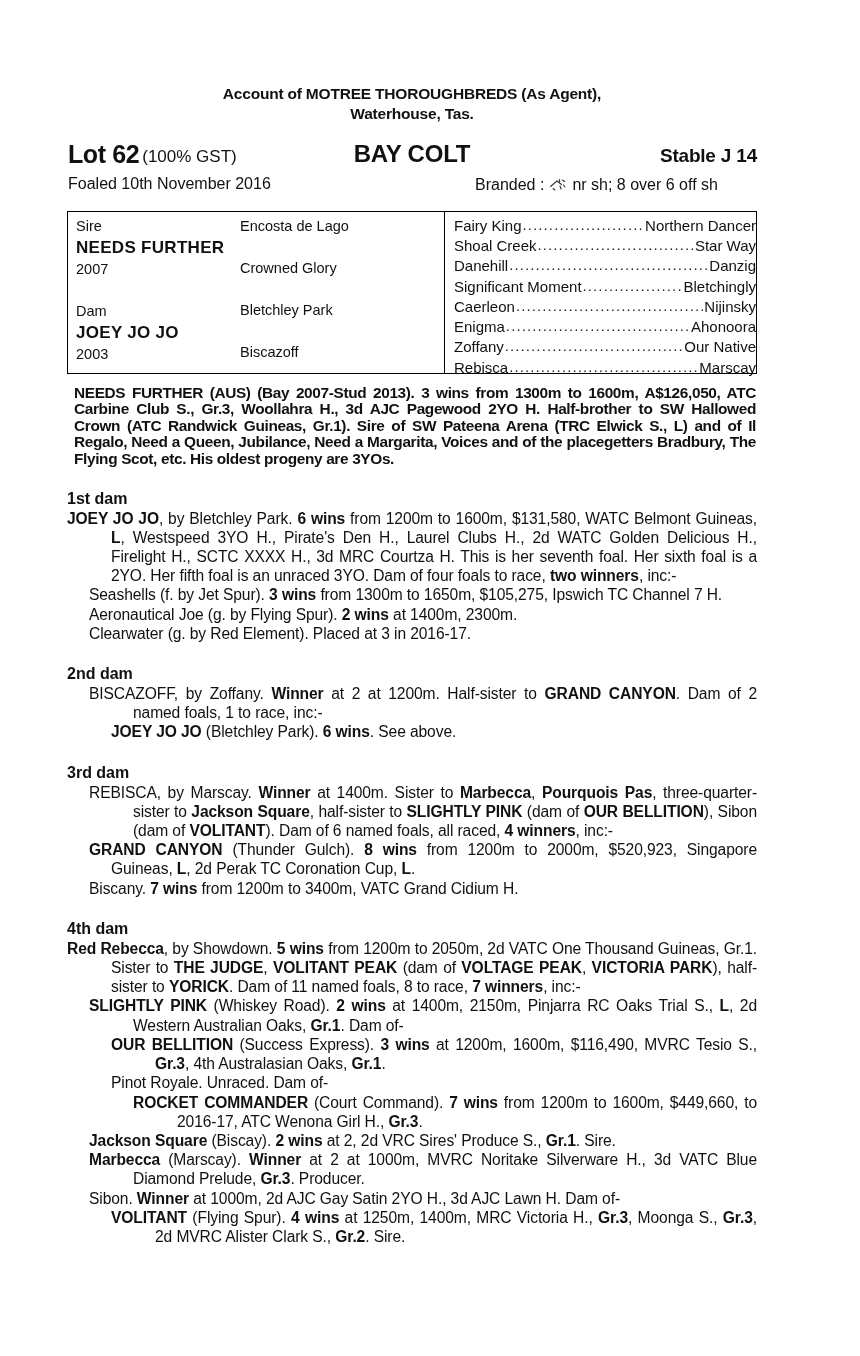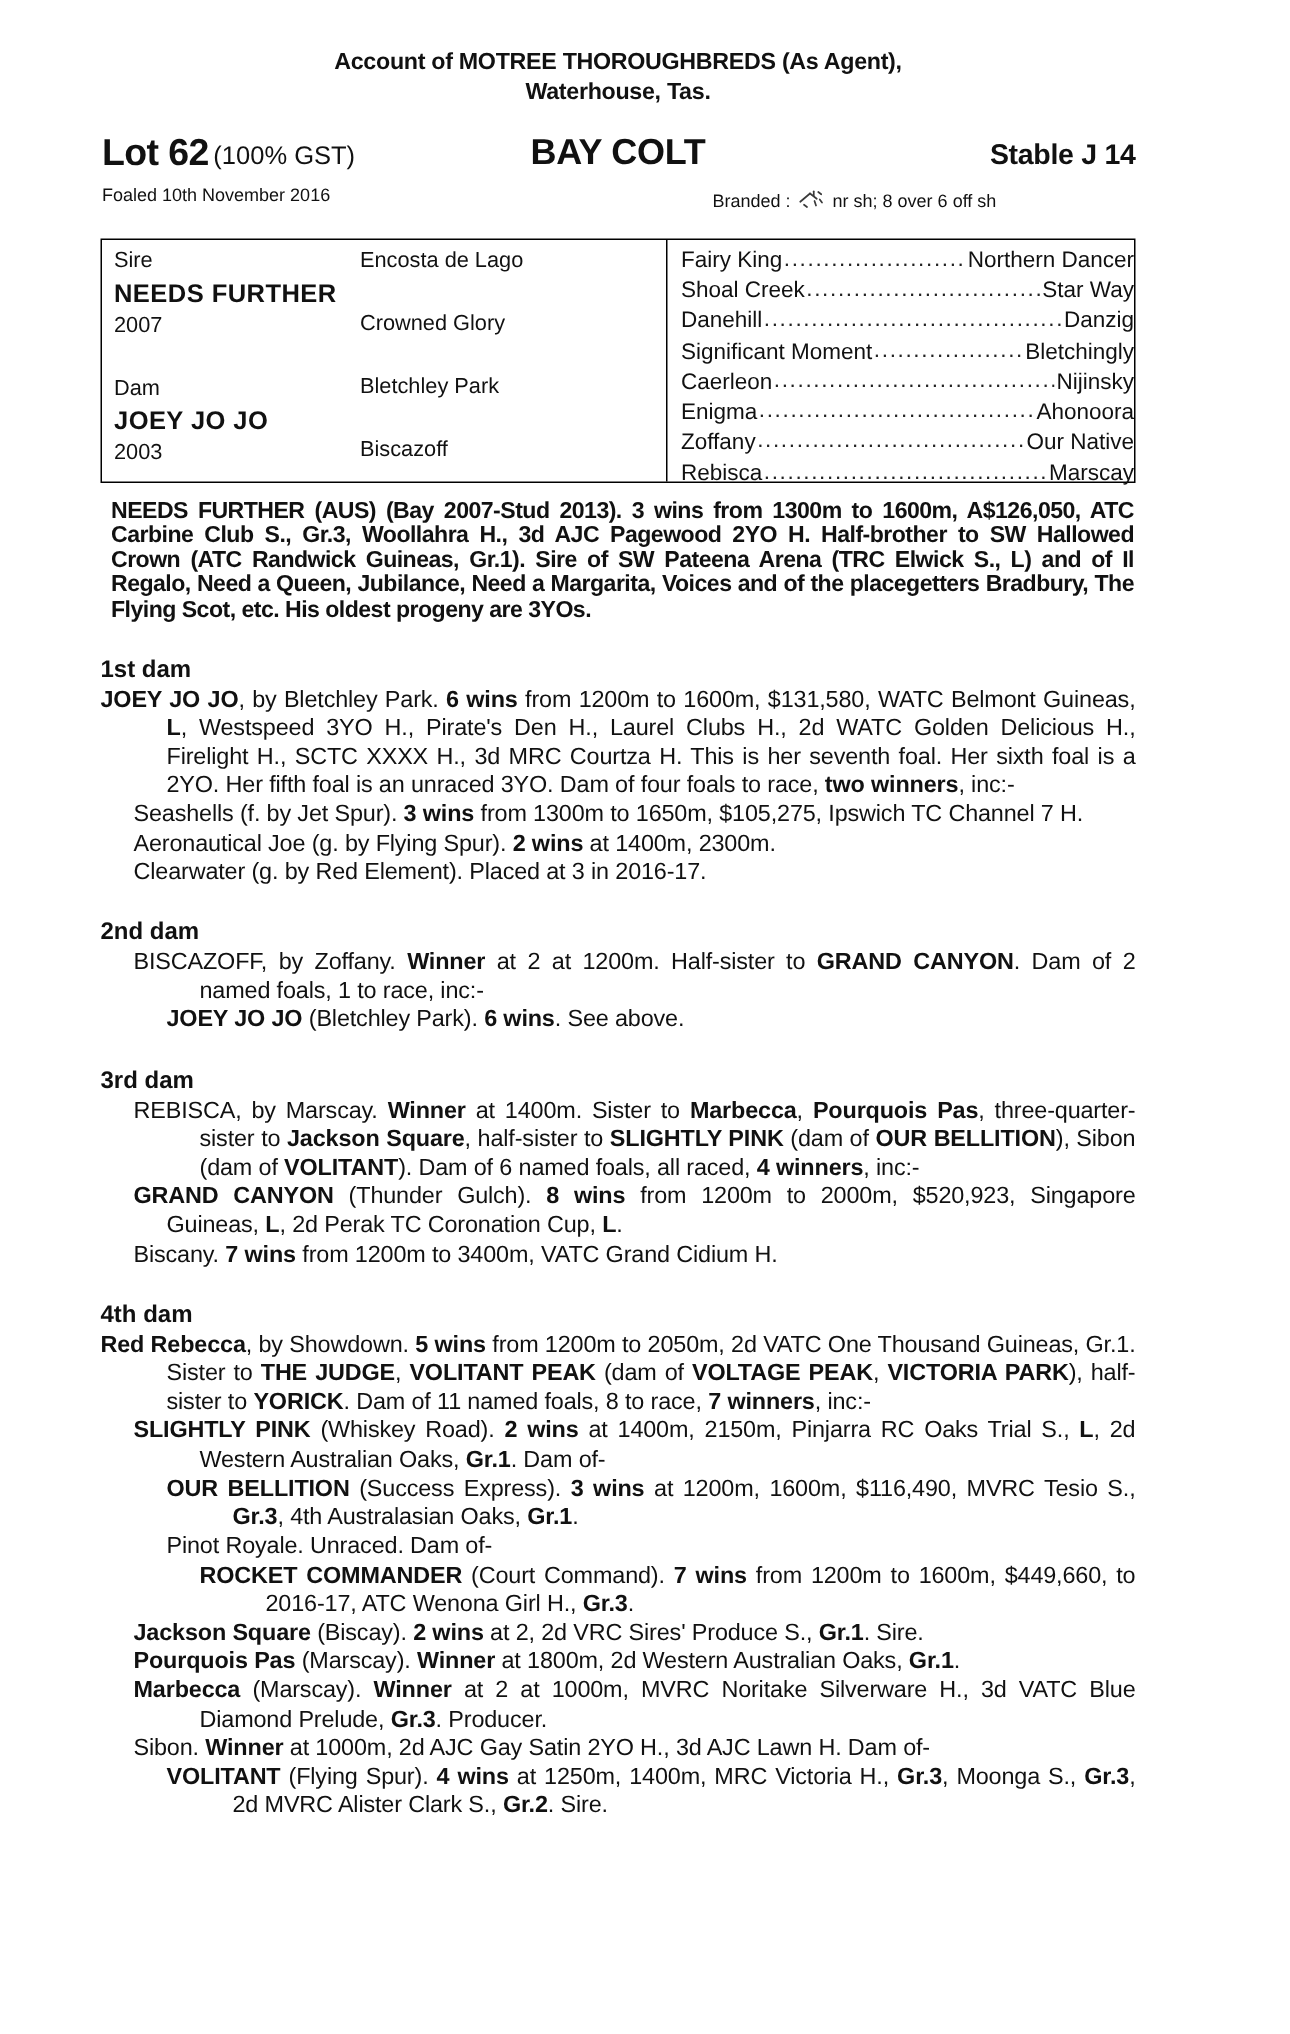--- a/index.html
+++ b/index.html
@@ -23,21 +23,21 @@
     height: 1356px;
   }
 
   
   .account {
     text-align: center;
     font-weight: bold;
     font-size: 15.5px;
     letter-spacing: -0.2px;
     line-height: 1.28;
-    padding-top: 32px;
+    padding-top: 84px;
   }
   .titlerow {
     position: relative;
     height: 34px;
     margin-top: 11px;
   }
   .lot {
     position: absolute;
     left: 1px;
     bottom: 0;
@@ -66,21 +66,21 @@
     right: 0;
     bottom: 2px;
     font-size: 19px;
     font-weight: bold;
     letter-spacing: -0.2px;
   }
   .subrow {
     position: relative;
     height: 24px;
     margin-top: 6px;
-    font-size: 12px;
+    font-size: 16px;
   }
   .foaled { position: absolute; left: 1px; top: 0; }
   .branded {
     position: absolute;
     left: 408px;
     top: 0;
     display: flex;
     align-items: baseline;
   }
   .brandmark {
@@ -316,20 +316,19 @@
 
   <div class="sect">
     <div class="sect-head">4th dam</div>
     <p class="e h1"><b>Red Rebecca</b>, by Showdown. <b>5 wins</b> from 1200m to 2050m, 2d VATC One Thousand Guineas, Gr.1. Sister to <b>THE JUDGE</b>, <b>VOLITANT PEAK</b> (dam of <b>VOLTAGE PEAK</b>, <b>VICTORIA PARK</b>), half-sister to <b>YORICK</b>. Dam of 11 named foals, 8 to race, <b>7 winners</b>, inc:-</p>
     <div>
         <p class="e h3"><b>SLIGHTLY PINK</b> (Whiskey Road). <b>2 wins</b> at 1400m, 2150m, Pinjarra RC Oaks Trial S., <b>L</b>, 2d Western Australian Oaks, <b>Gr.1</b>. Dam of-</p>
         <p class="e h4"><b>OUR BELLITION</b> (Success Express). <b>3 wins</b> at 1200m, 1600m, $116,490, MVRC Tesio S., <b>Gr.3</b>, 4th Australasian Oaks, <b>Gr.1</b>.</p>
         <p class="e h4">Pinot Royale. Unraced. Dam of-</p>
         <p class="e h5"><b>ROCKET COMMANDER</b> (Court Command). <b>7 wins</b> from 1200m to 1600m, $449,660, to 2016-17, ATC Wenona Girl H., <b>Gr.3</b>.</p>
         <p class="e h3"><b>Jackson Square</b> (Biscay). <b>2 wins</b> at 2, 2d VRC Sires' Produce S., <b>Gr.1</b>. Sire.</p>
-        <p class="e h3"><b>Pourquois Pas</b> (Marscay). <b>Winner</b> at 1800m, 2d Western Australian Oaks, <b>Gr.1</b>.</p>
         <p class="e h3"><b>Marbecca</b> (Marscay). <b>Winner</b> at 2 at 1000m, MVRC Noritake Silverware H., 3d VATC Blue Diamond Prelude, <b>Gr.3</b>. Producer.</p>
         <p class="e h3">Sibon. <b>Winner</b> at 1000m, 2d AJC Gay Satin 2YO H., 3d AJC Lawn H. Dam of-</p>
         <p class="e h4"><b>VOLITANT</b> (Flying Spur). <b>4 wins</b> at 1250m, 1400m, MRC Victoria H., <b>Gr.3</b>, Moonga S., <b>Gr.3</b>, 2d MVRC Alister Clark S., <b>Gr.2</b>. Sire.</p>
       </div>
   </div>
 
 </div>
 
 </body></html>

